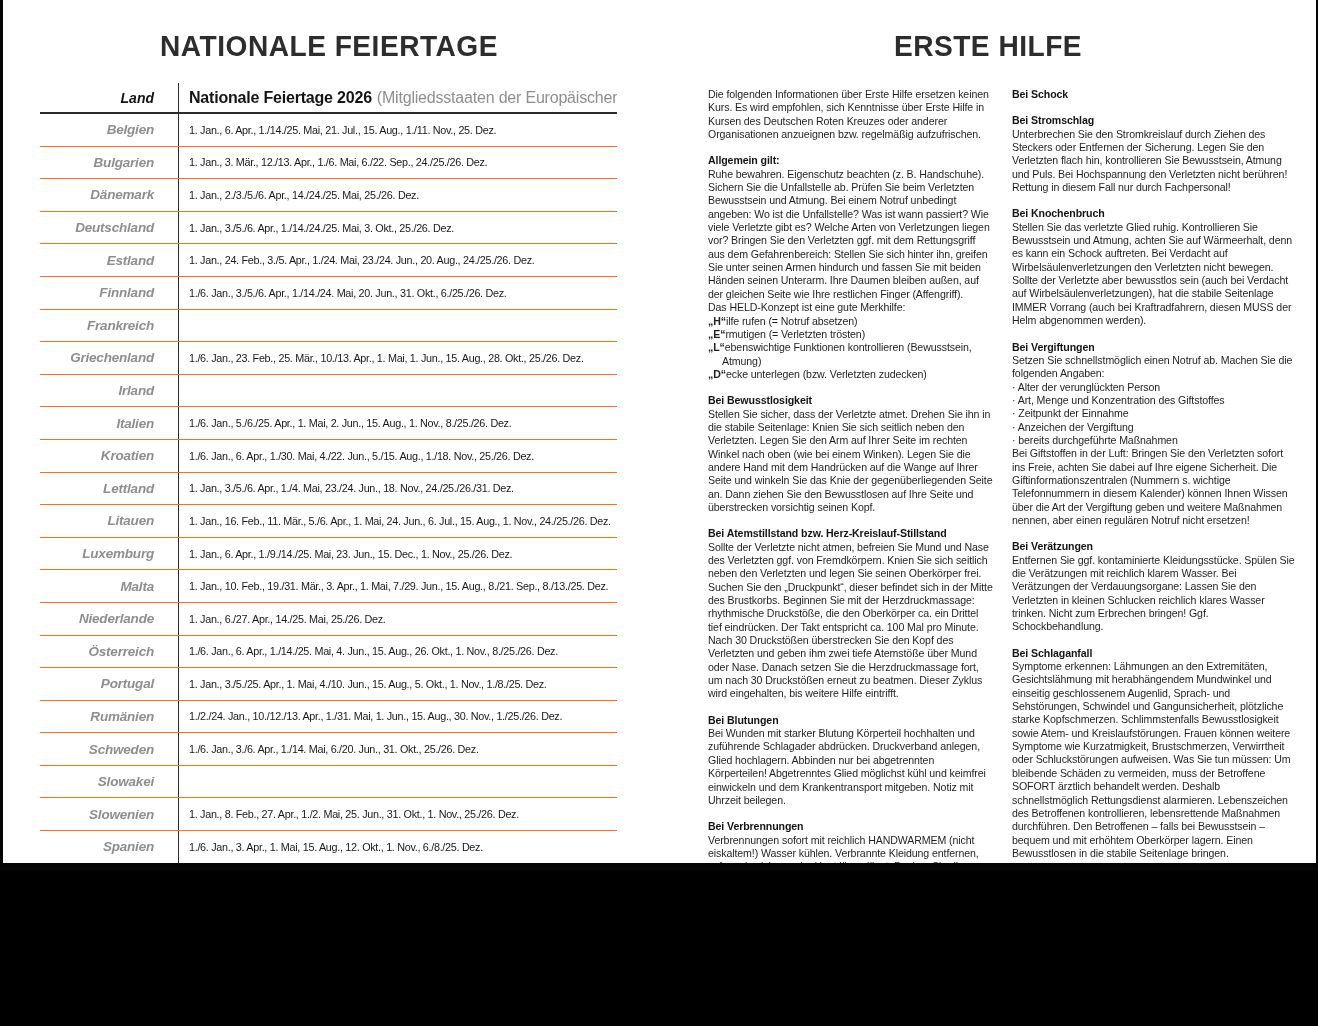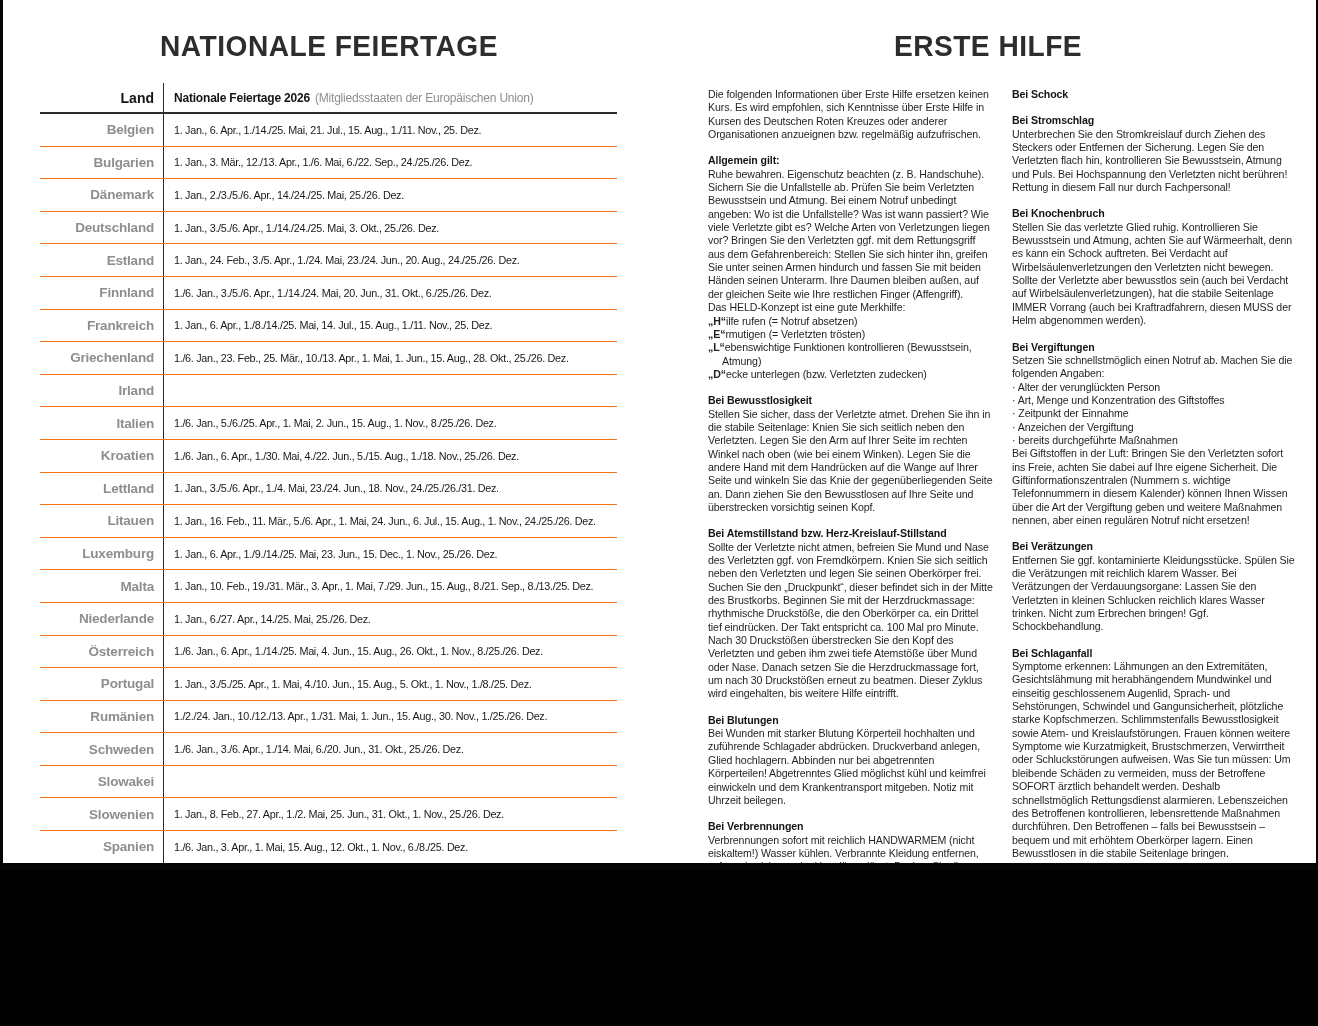--- a/index.html
+++ b/index.html
@@ -19,29 +19,29 @@
   }
   .title-left{left:40px;width:578px;}
   .title-right{left:690px;width:596px;}
 
   
   .holidays{position:absolute;left:40px;top:83px;width:577px;}
   .thead{display:flex;height:29px;border-bottom:2px solid #2b2b2b;}
   .trow{display:flex;height:31.6px;border-bottom:1px solid #f97316;}
   .cell-land{
     width:114px;flex:0 0 114px;border-right:1.5px solid #2b2b2b;
-    display:flex;align-items:center;justify-content:flex-end;padding-right:9px;
+    display:flex;align-items:center;justify-content:flex-end;padding-right:24px;font-style:italic;
   }
   .thead .cell-land{font-weight:bold;font-size:14px;color:#141414;}
   .trow .cell-land{font-weight:bold;font-size:13.5px;color:#8e8e8e;letter-spacing:-.2px;}
   .cell-dates{
     flex:1;display:flex;align-items:center;padding-left:10px;
     font-size:10.8px;letter-spacing:-.3px;white-space:nowrap;color:#191919;overflow:hidden;
   }
-  .thead .cell-dates{font-size:12px;letter-spacing:-.2px;text-align:right;}
+  .thead .cell-dates{font-size:16px;letter-spacing:-.2px;text-align:right;}
   .thead .hdr-bold{font-weight:bold;color:#141414;}
   .thead .hdr-note{color:#8e8e8e;margin-left:5px;}
 
   
   .col{position:absolute;top:88px;width:285px;font-size:10.6px;line-height:1.26;
        color:#1f1f1f;letter-spacing:-.1px;margin-left:20px;}
   .col1{left:688px;}
   .col2{left:992px;}
   .col h3{font-size:10.6px;font-weight:bold;margin:13px 0 0 0;line-height:1.26;color:#141414;}
   .col p{margin:0;}
@@ -85,21 +85,20 @@
         <div class="trow">
           <div class="cell-land">Estland</div>
           <div class="cell-dates">1. Jan., 24. Feb., 3./5. Apr., 1./24. Mai, 23./24. Jun., 20. Aug., 24./25./26. Dez.</div>
         </div>
         <div class="trow">
           <div class="cell-land">Finnland</div>
           <div class="cell-dates">1./6. Jan., 3./5./6. Apr., 1./14./24. Mai, 20. Jun., 31. Okt., 6./25./26. Dez.</div>
         </div>
         <div class="trow">
           <div class="cell-land">Frankreich</div>
-          <div class="cell-dates">1. Jan., 6. Apr., 1./8./14./25. Mai, 14. Jul., 15. Aug., 1./11. Nov., 25. Dez.</div>
         </div>
         <div class="trow">
           <div class="cell-land">Griechenland</div>
           <div class="cell-dates">1./6. Jan., 23. Feb., 25. Mär., 10./13. Apr., 1. Mai, 1. Jun., 15. Aug., 28. Okt., 25./26. Dez.</div>
         </div>
         <div class="trow">
           <div class="cell-land">Irland</div>
         </div>
         <div class="trow">
           <div class="cell-land">Italien</div>

